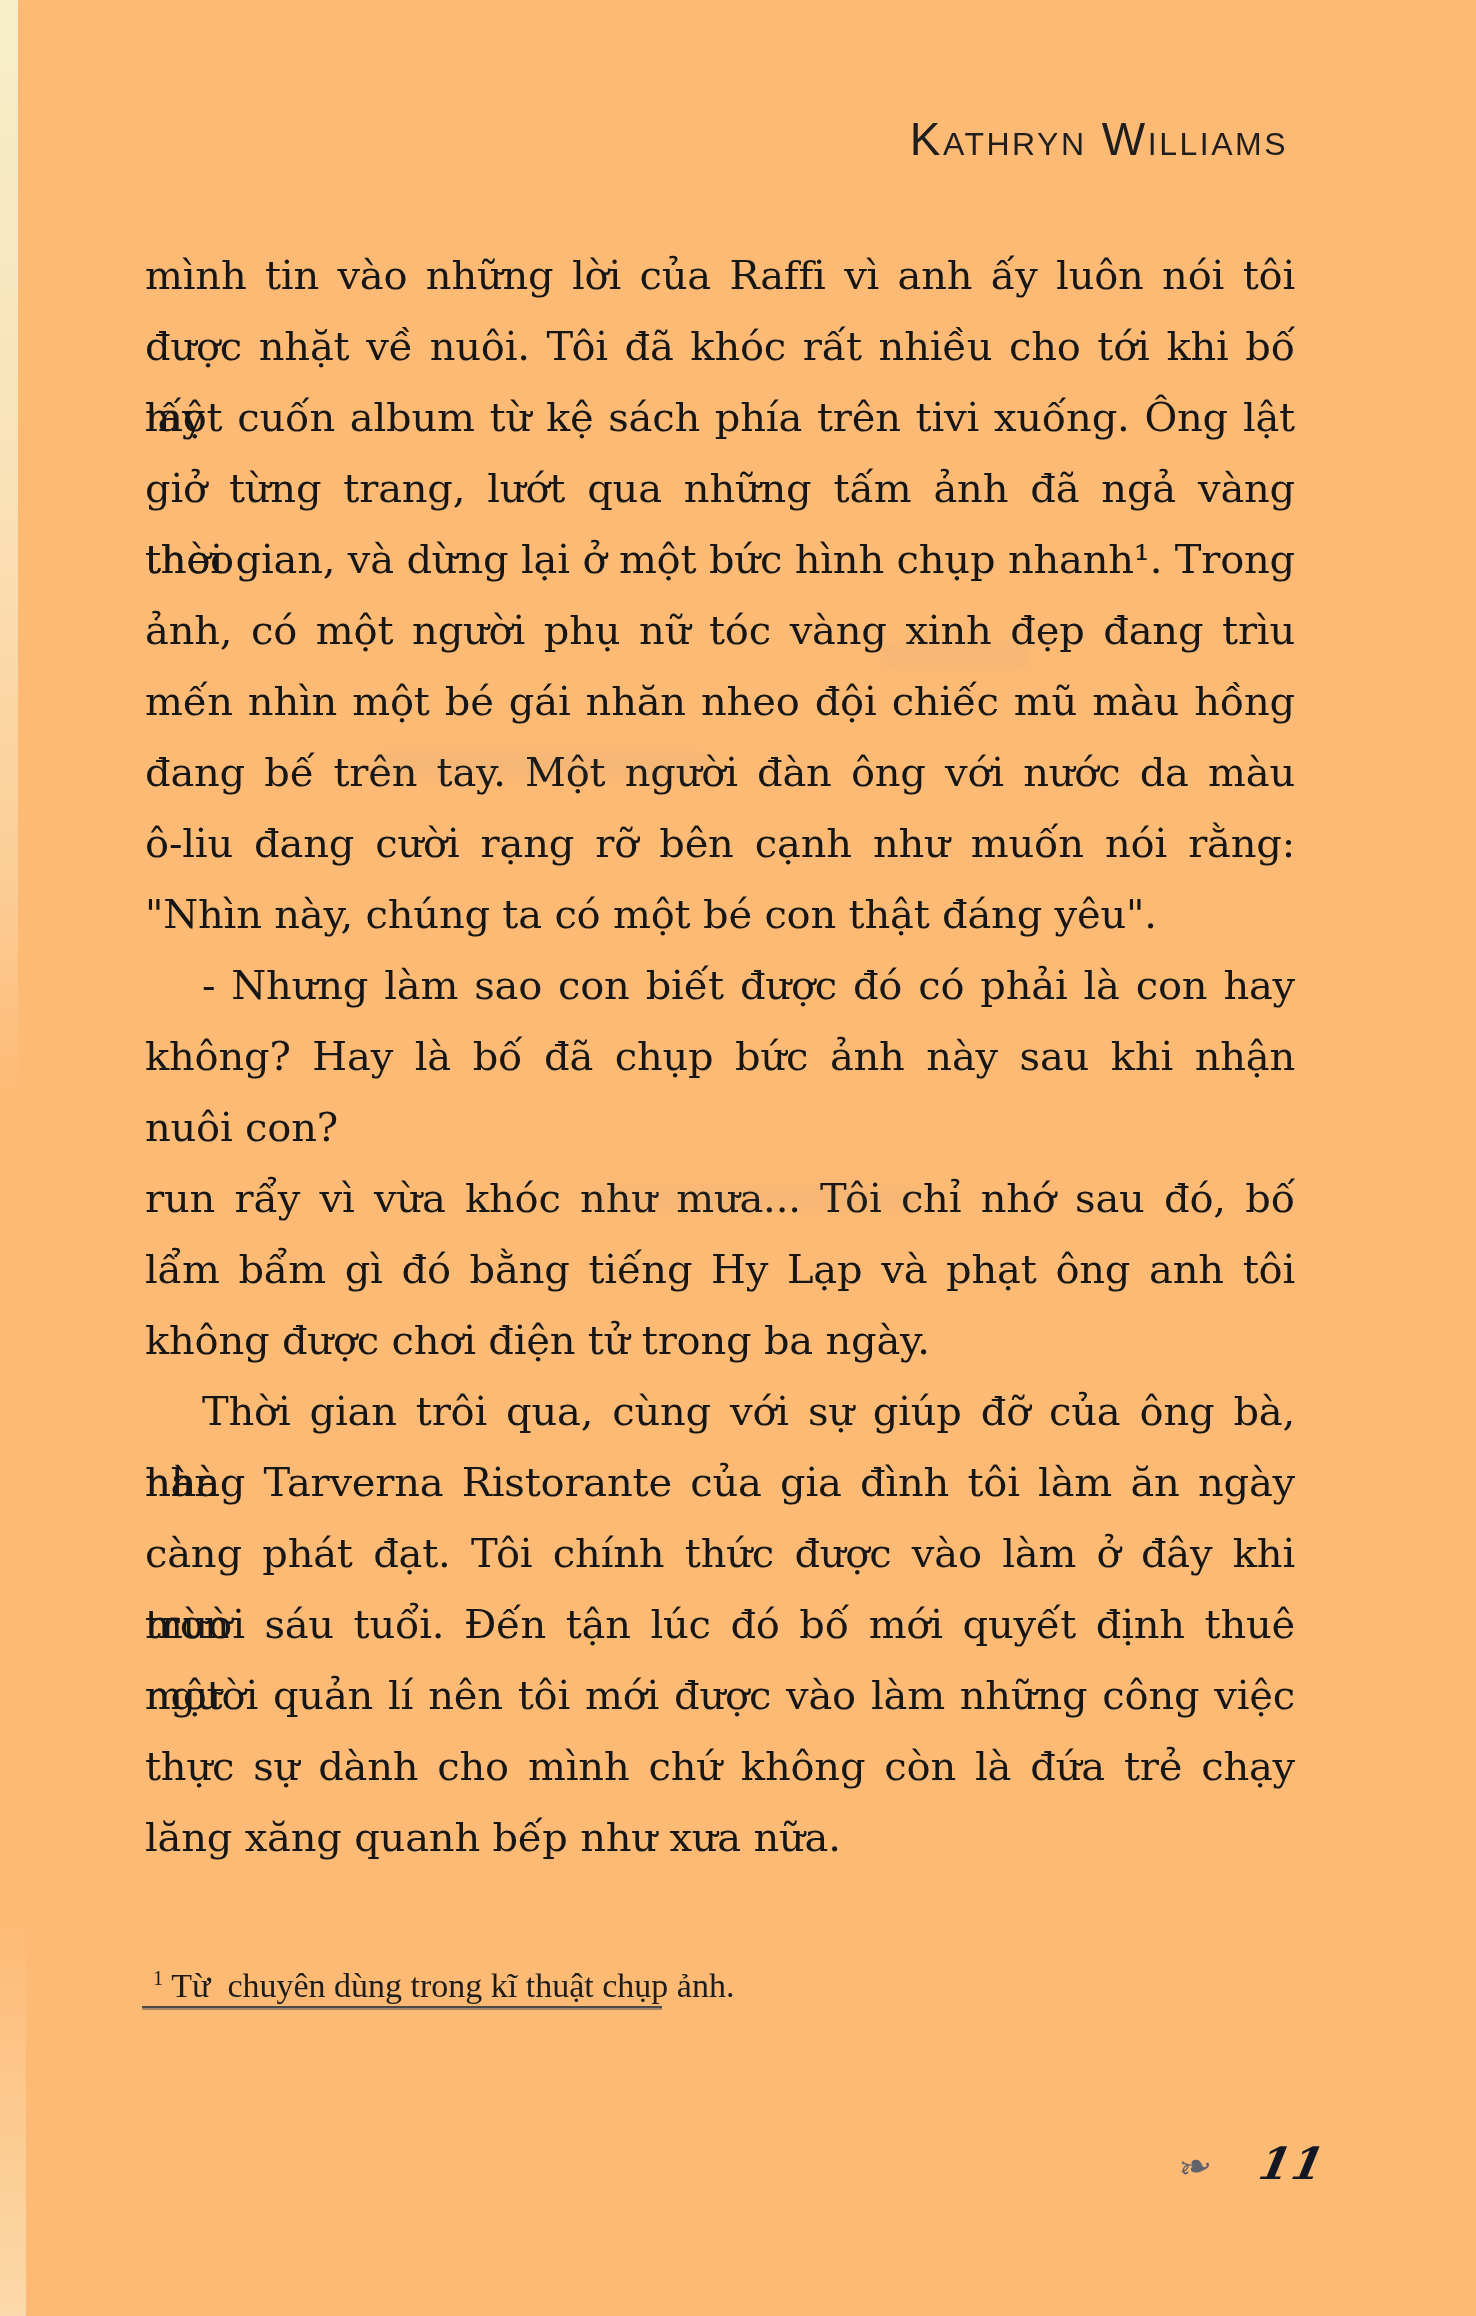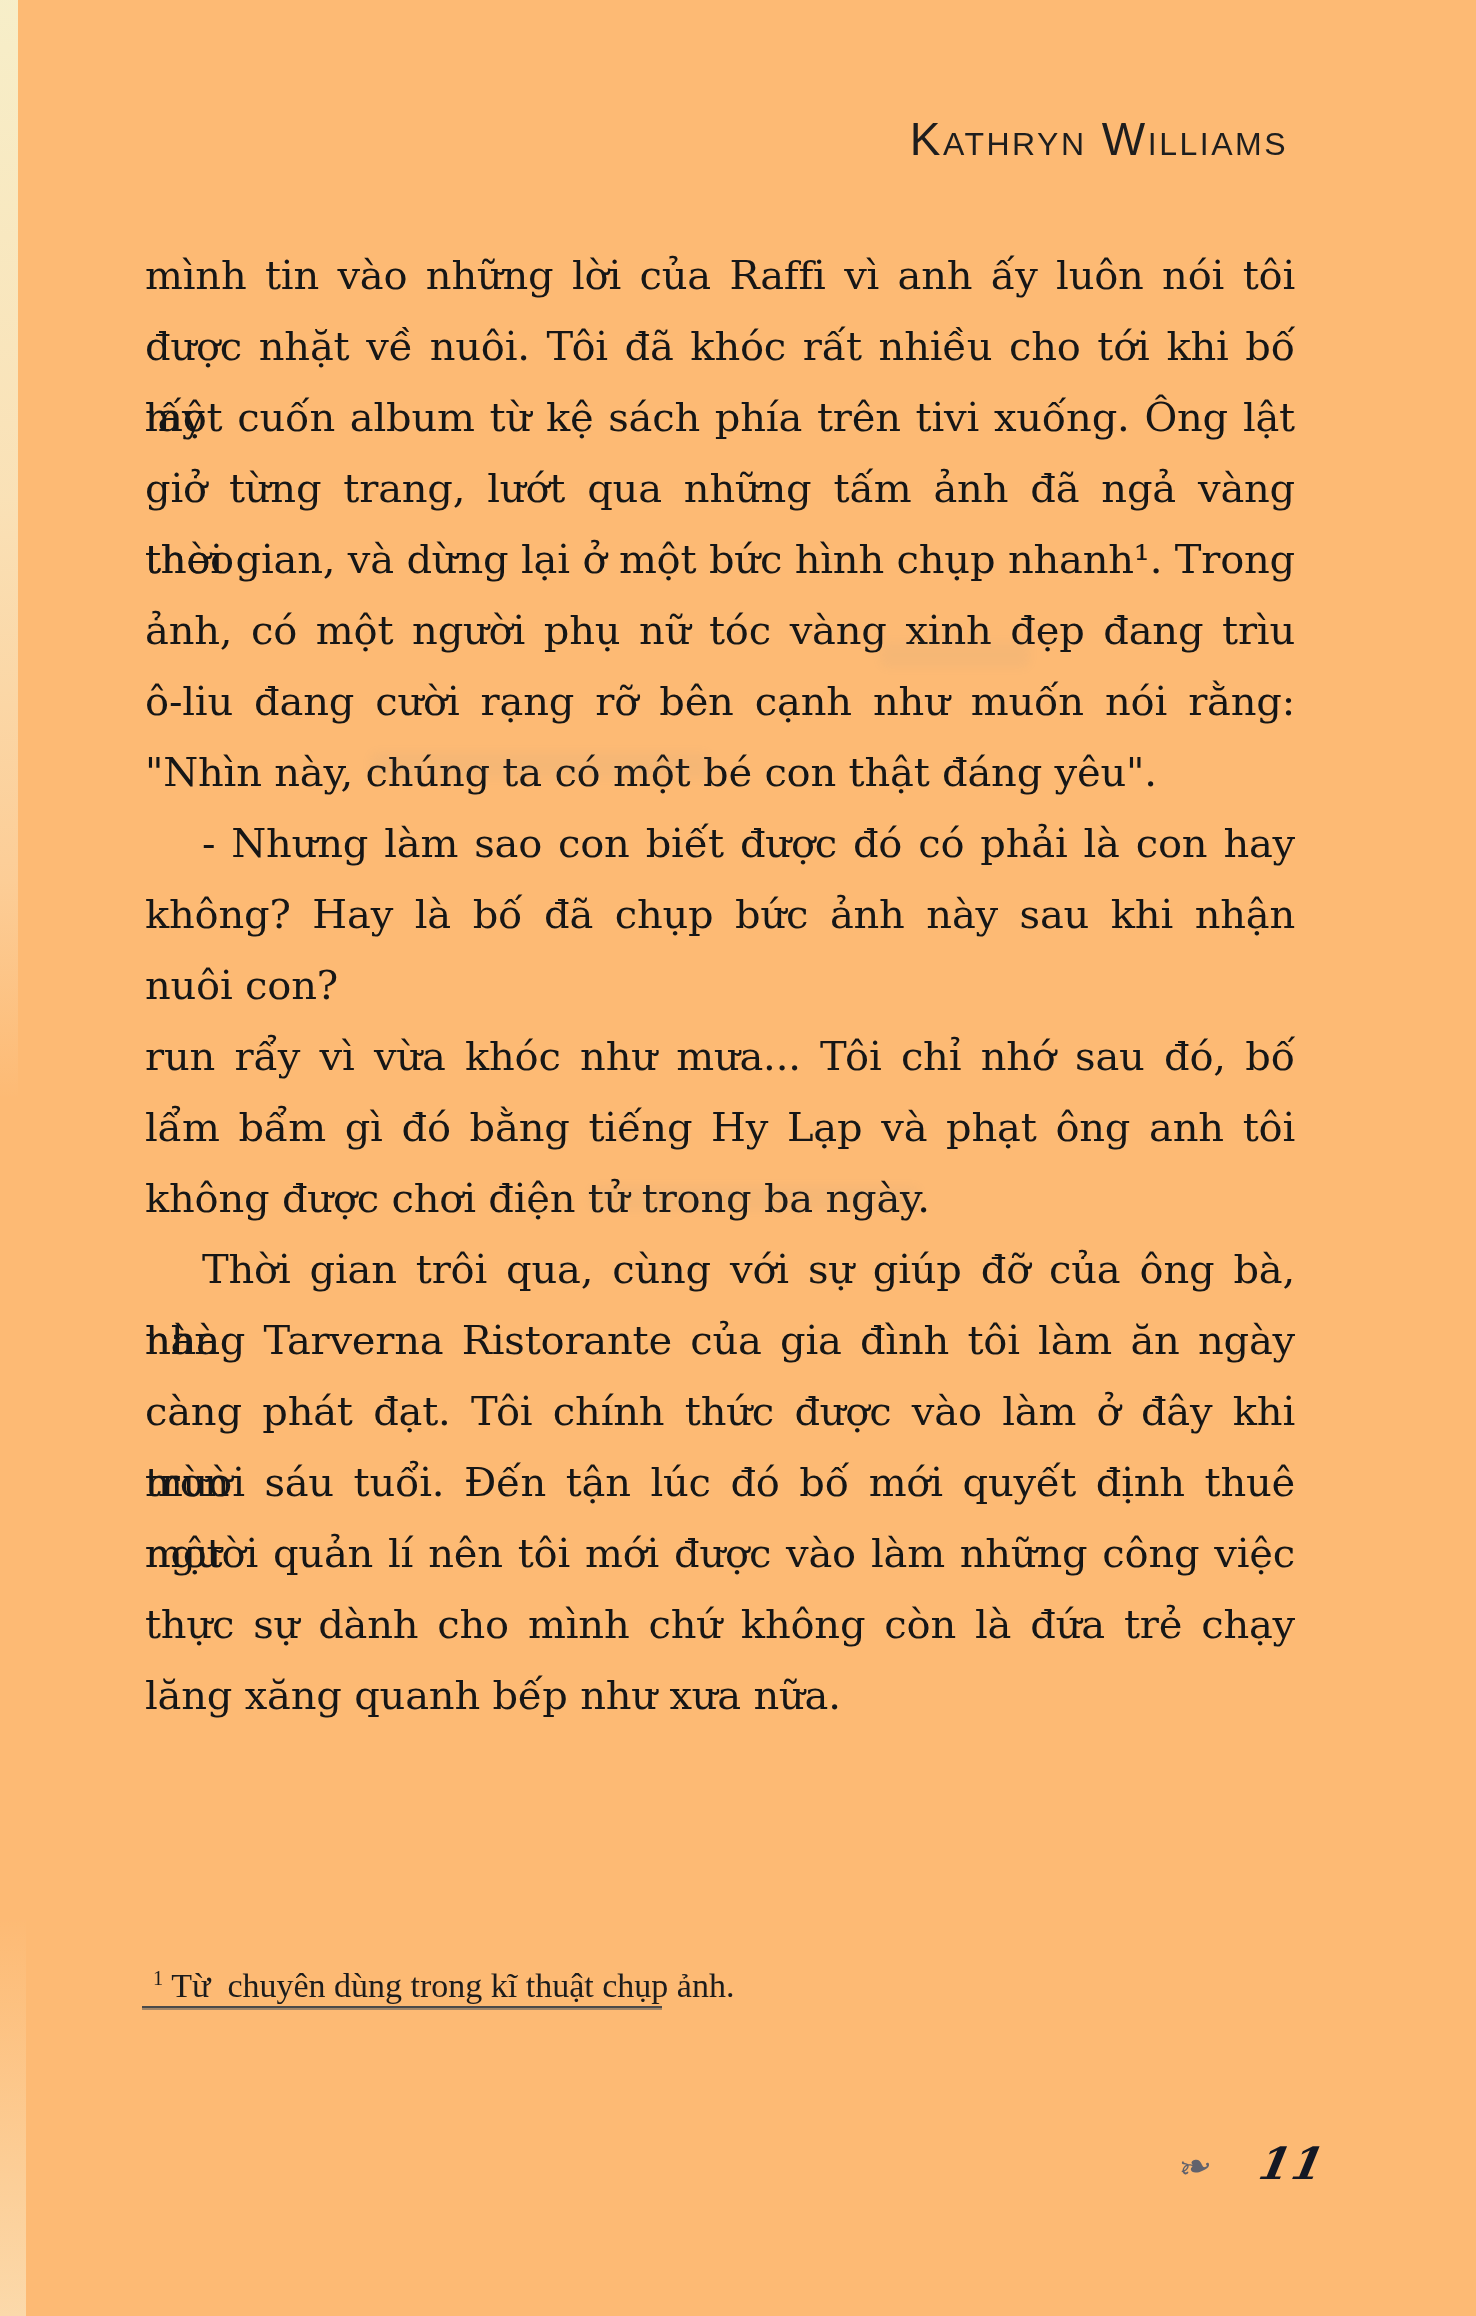--- a/index.html
+++ b/index.html
@@ -141,20 +141,22 @@
 
   <div class="running-header">Kathryn Williams</div>
 
   <div class="body-text">
       <div class="line">mình tin vào những lời của Raffi vì anh ấy luôn nói tôi</div>
       <div class="line">được nhặt về nuôi. Tôi đã khóc rất nhiều cho tới khi bố lấy</div>
       <div class="line">một cuốn album từ kệ sách phía trên tivi xuống. Ông lật</div>
       <div class="line">giở từng trang, lướt qua những tấm ảnh đã ngả vàng theo</div>
       <div class="line">thời gian, và dừng lại ở một bức hình chụp nhanh¹. Trong</div>
       <div class="line">ảnh, có một người phụ nữ tóc vàng xinh đẹp đang trìu</div>
+      <div class="line">mến nhìn một bé gái nhăn nheo đội chiếc mũ màu hồng</div>
+      <div class="line">đang bế trên tay. Một người đàn ông với nước da màu</div>
       <div class="line">ô-liu đang cười rạng rỡ bên cạnh như muốn nói rằng:</div>
       <div class="line last">"Nhìn này, chúng ta có một bé con thật đáng yêu".</div>
       <div class="line indent">- Nhưng làm sao con biết được đó có phải là con hay</div>
       <div class="line">không? Hay là bố đã chụp bức ảnh này sau khi nhận</div>
       <div class="line last">nuôi con?</div>
       <div class="line">run rẩy vì vừa khóc như mưa... Tôi chỉ nhớ sau đó, bố</div>
       <div class="line">lẩm bẩm gì đó bằng tiếng Hy Lạp và phạt ông anh tôi</div>
       <div class="line last">không được chơi điện tử trong ba ngày.</div>
       <div class="line indent">Thời gian trôi qua, cùng với sự giúp đỡ của ông bà, nhà</div>
       <div class="line">hàng Tarverna Ristorante của gia đình tôi làm ăn ngày</div>

